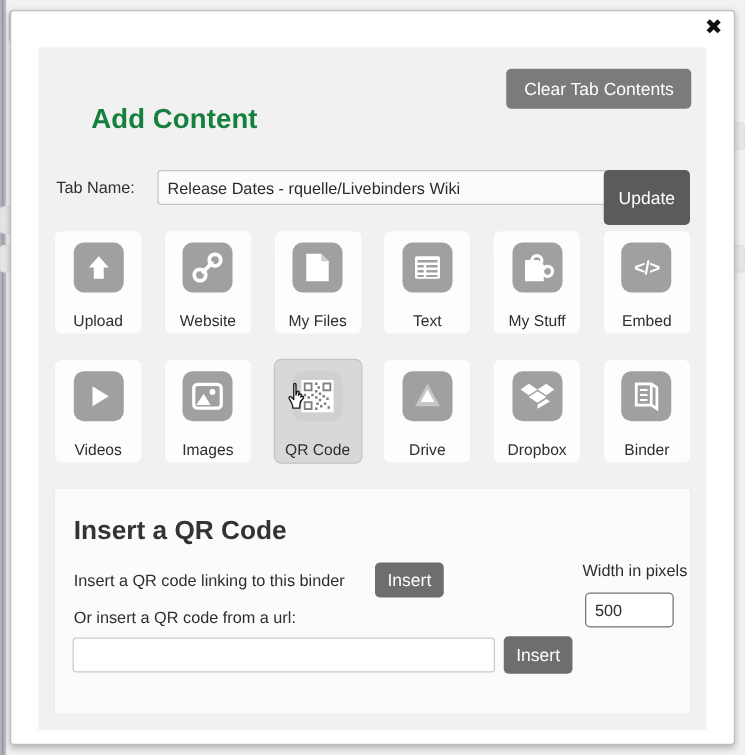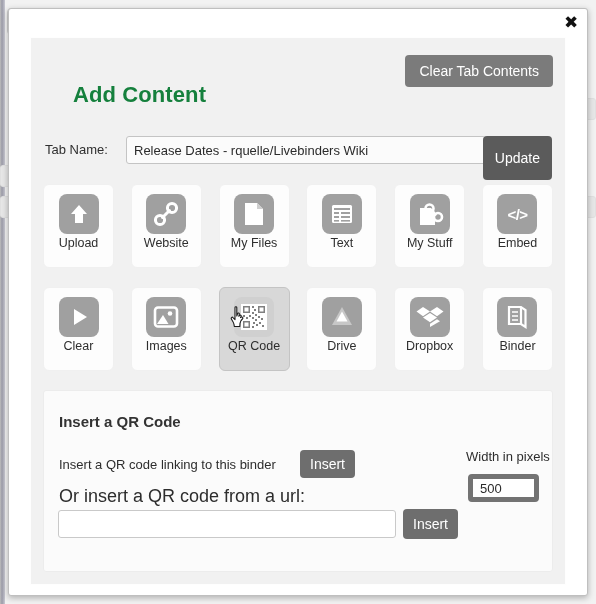--- a/index.html
+++ b/index.html
@@ -242,21 +242,21 @@
     width: 40px;
     height: 40px;
     border-radius: 8px;
     background: #a0a0a0;
     display: flex;
     align-items: center;
     justify-content: center;
     position: relative;
   }
   .tile-label {
-    margin-top: 2px;
+    margin-top: 16px;
     font-size: 12.5px;
     color: #2e2e2e;
     white-space: nowrap;
   }
   .tile.selected .tile-glyph { background: #d0d0d0; }
 
   
   #hand-cursor {
     position: absolute;
     left: 230px;
@@ -276,21 +276,21 @@
     height: 182px;
     background: #fbfbfb;
     border: 1px solid #ececec;
     border-radius: 3px;
     box-sizing: border-box;
   }
   #qr-panel-title {
     position: absolute;
     left: 15px;
     top: 22px;
-    font-size: 15px;
+    font-size: 21px;
     font-weight: bold;
     color: #333333;
   }
   #qr-binder-text {
     position: absolute;
     left: 15px;
     top: 66px;
     font-size: 13px;
     color: #2d2d2d;
   }
@@ -306,21 +306,21 @@
     border-radius: 4px;
     font-size: 14px;
     line-height: 28px;
     cursor: pointer;
     font-family: "Liberation Sans", sans-serif;
   }
   #qr-url-text {
     position: absolute;
     left: 15px;
     top: 95px;
-    font-size: 18px;
+    font-size: 13px;
     color: #2d2d2d;
   }
   #qr-url-input {
     position: absolute;
     left: 14px;
     top: 119px;
     width: 338px;
     height: 28px;
     box-sizing: border-box;
     border: 1px solid #c9c9c9;
@@ -353,21 +353,21 @@
     color: #2d2d2d;
     white-space: nowrap;
   }
   #qr-width-input {
     position: absolute;
     left: 424px;
     top: 83px;
     width: 71px;
     height: 28px;
     box-sizing: border-box;
-    border: 5px solid #737373;
+    border: 1px solid #737373;
     border-radius: 4px;
     background: #ffffff;
     padding: 0 7px;
     font-size: 13px;
     color: #2b2b2b;
     font-family: "Liberation Sans", sans-serif;
   }
 </style>
 </head>
 <body>
@@ -495,21 +495,21 @@
     </div>
 
     <div class="tile-row" id="tile-row-2">
 
       <div class="tile">
         <div class="tile-glyph">
           <svg width="24" height="24" viewBox="0 0 24 24">
               <path d="M7 4 L20 12 L7 20 Z" fill="#fff"></path>
             </svg>
         </div>
-        <div class="tile-label">Clear</div>
+        <div class="tile-label">Videos</div>
       </div>
 
       <div class="tile">
         <div class="tile-glyph">
           <svg width="26" height="26" viewBox="0 0 26 26">
             <rect x="2" y="3.5" width="22" height="19" rx="3" fill="none" stroke="#fff" stroke-width="2.6"></rect>
             <circle cx="17" cy="9.5" r="2.3" fill="#fff"></circle>
             <path d="M4 20 L10 11 L15.5 20 Z" fill="#fff"></path>
           </svg>
         </div>

